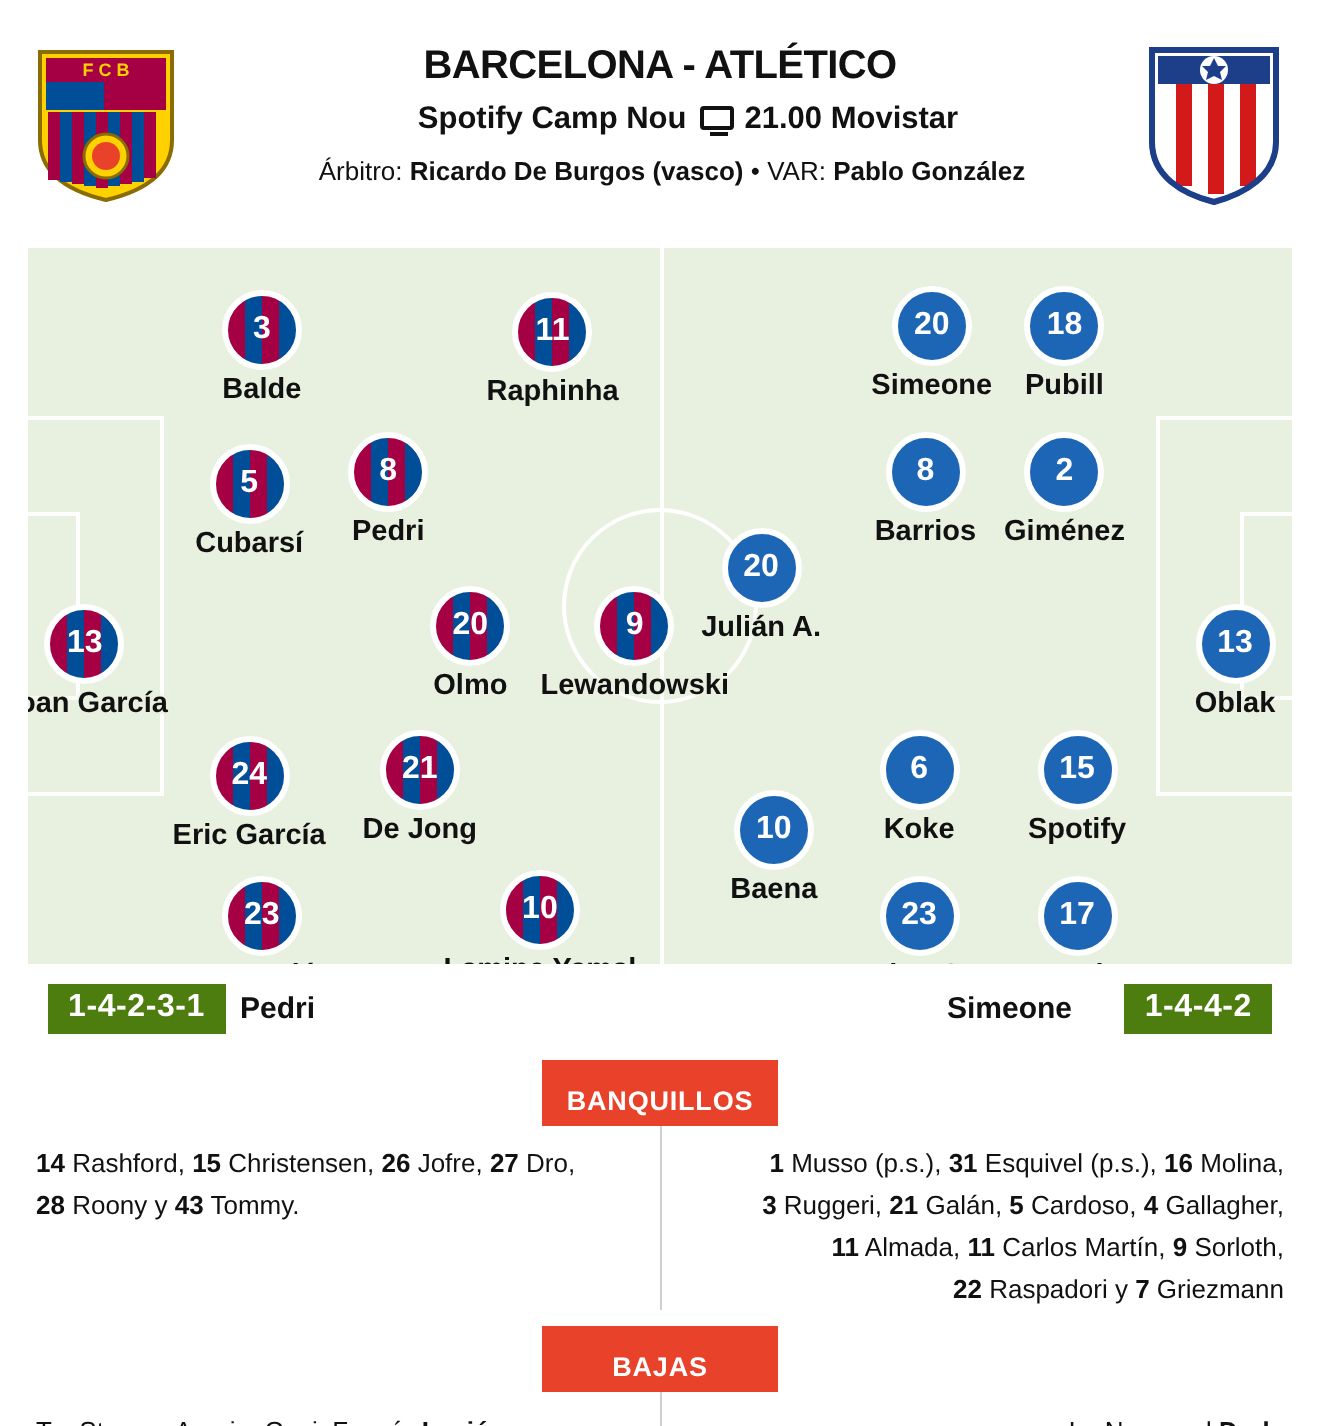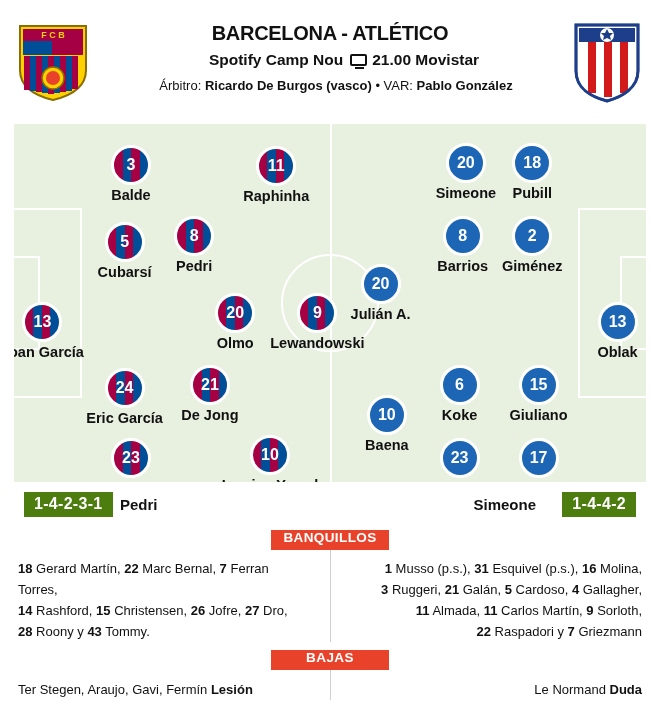--- a/index.html
+++ b/index.html
@@ -188,21 +188,21 @@
     margin-top: 8px;
   }
   .center-label {
     width: 118px;
     margin: 0 auto;
     background: #e8432a;
     color: #ffffff;
     text-align: center;
     font-size: 13.5px;
     font-weight: bold;
-    padding: 0 0 5px 0;
+    padding: 13px 0 5px 0;
     letter-spacing: 0.4px;
     position: relative;
     z-index: 2;
   }
   .vdiv {
     position: absolute;
     left: 50%;
     top: 0;
     bottom: 0;
     width: 1px;
@@ -347,21 +347,21 @@
       <div class="player" style="left: 95.5%; top: calc(57% - 26px);">
         <div class="shirt atleti">13</div>
         <div class="pname">Oblak</div>
       </div>
       <div class="player" style="left: 83%; top: calc(95% - 26px);">
         <div class="shirt atleti">17</div>
         <div class="pname">Hancko</div>
       </div>
       <div class="player" style="left: 83%; top: calc(74.5% - 26px);">
         <div class="shirt atleti">15</div>
-        <div class="pname">Giuliano</div>
+        <div class="pname">Spotify</div>
       </div>
       <div class="player" style="left: 82%; top: calc(33% - 26px);">
         <div class="shirt atleti">2</div>
         <div class="pname">Giménez</div>
       </div>
       <div class="player" style="left: 82%; top: calc(12.5% - 26px);">
         <div class="shirt atleti">18</div>
         <div class="pname">Pubill</div>
       </div>
       <div class="player" style="left: 70.5%; top: calc(95% - 26px);">
@@ -396,21 +396,20 @@
   <div class="coach left">Pedri</div>
   <div class="form-badge right">1-4-4-2</div>
   <div class="coach right">Simeone</div>
 </div>
 
 <div class="section">
   <div class="vdiv"></div>
   <div class="center-label">BANQUILLOS</div>
   <div class="cols">
     <div class="col left" id="bench-home">
-        <div><b>18</b> Gerard Martín, <b>22</b> Marc Bernal, <b>7</b> Ferran Torres,</div>
         <div><b>14</b> Rashford, <b>15</b> Christensen, <b>26</b> Jofre, <b>27</b> Dro,</div>
         <div><b>28</b> Roony y <b>43</b> Tommy.</div>
       </div>
     <div class="col right" id="bench-away">
         <div><b>1</b> Musso (p.s.), <b>31</b> Esquivel (p.s.), <b>16</b> Molina,</div>
         <div><b>3</b> Ruggeri, <b>21</b> Galán, <b>5</b> Cardoso, <b>4</b> Gallagher,</div>
         <div><b>11</b> Almada, <b>11</b> Carlos Martín, <b>9</b> Sorloth,</div>
         <div><b>22</b> Raspadori y <b>7</b> Griezmann</div>
       </div>
   </div>

